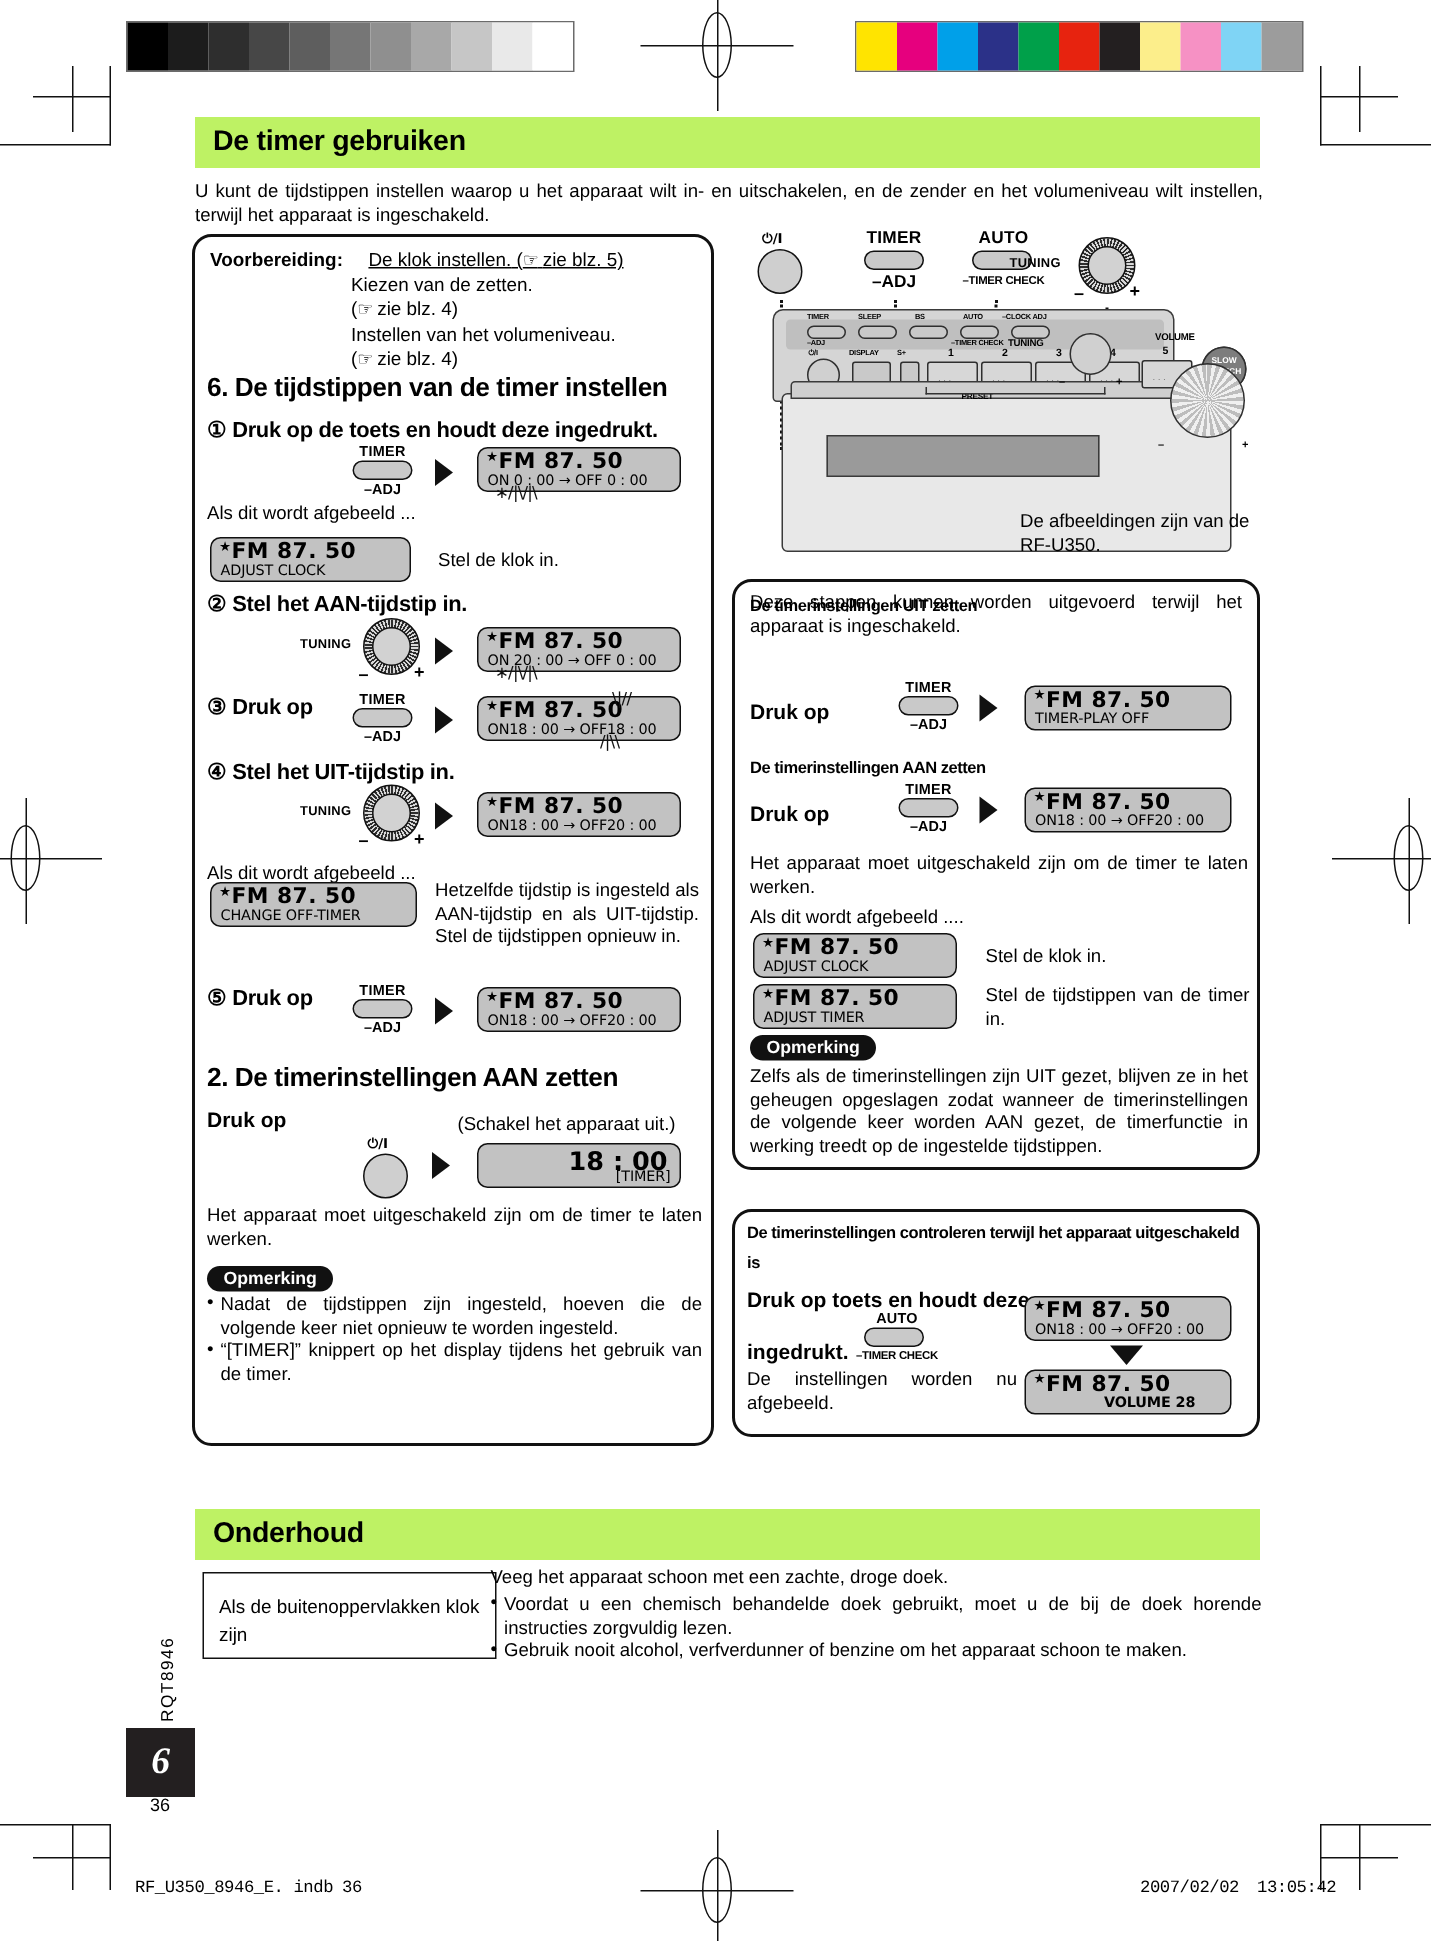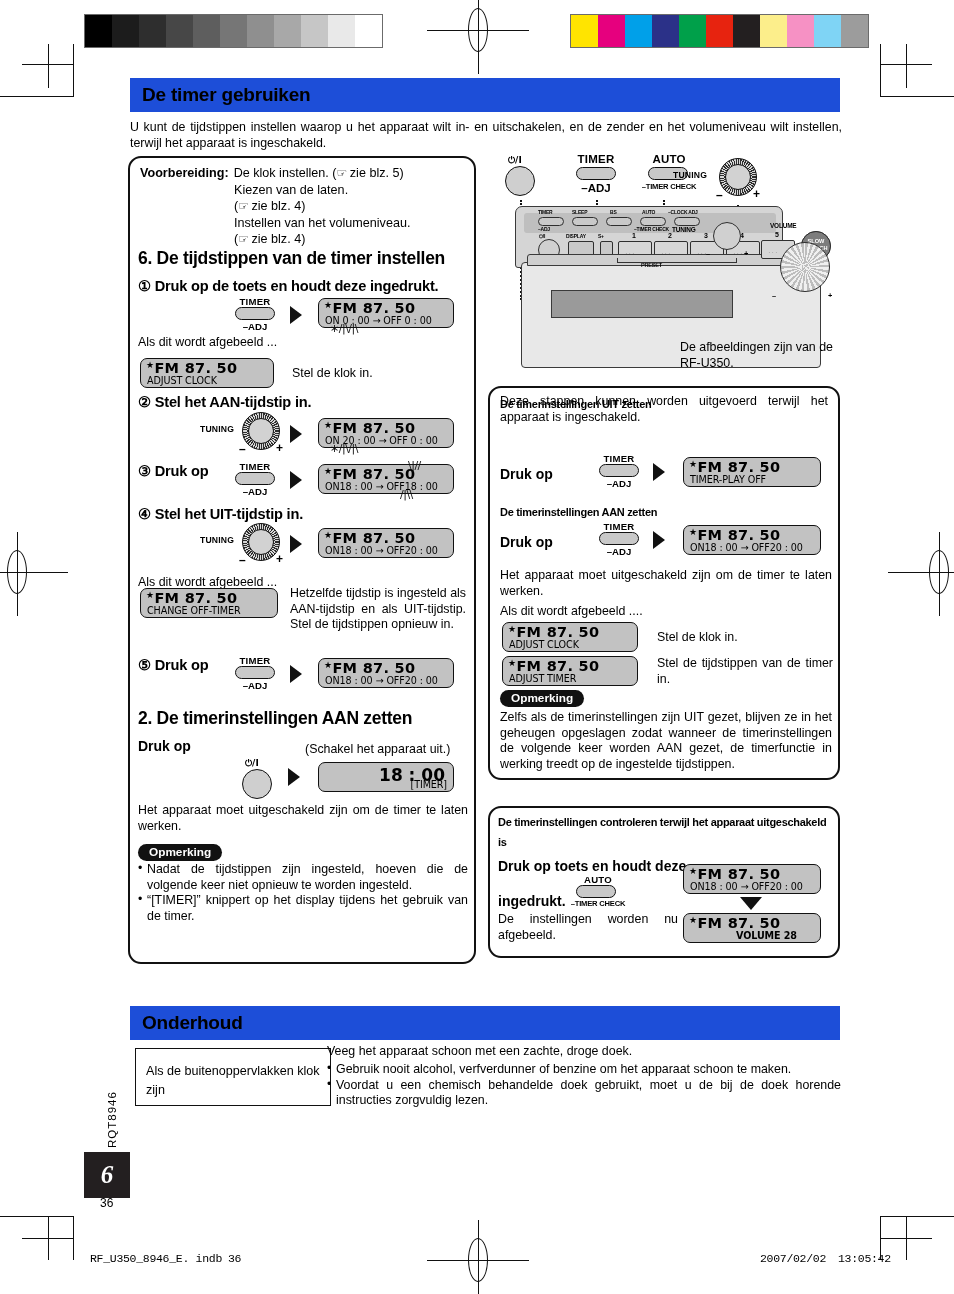--- a/index.html
+++ b/index.html
@@ -21,21 +21,21 @@
   .reg-target { position: absolute; width: 46px; height: 46px; }
   .reg-target .circ { position: absolute; left: 13px; top: 0; width: 20px; height: 44px;
       border: 1px solid #111; border-radius: 50%; }
   .reg-target .h { position: absolute; left: -28px; top: 22px; width: 102px; height: 1px; background: #111; }
   .reg-target .v { position: absolute; left: 23px; top: -18px; width: 1px; height: 84px; background: #111; }
 
   .crop { position: absolute; }
   .crop .l { position: absolute; background: #111; }
 
   
-  .sec-bar { position: absolute; background: #1d4ed8; height: 34px; }
+  .sec-bar { position: absolute; background: #bef264; height: 34px; }
   .sec-bar span { display: block; font-size: 19px; font-weight: bold; line-height: 34px; padding-left: 12px; letter-spacing: -0.2px; }
 
   .intro { position: absolute; font-size: 12.4px; line-height: 15.5px; text-align: justify; }
 
   
   .panel { position: absolute; border: 2px solid #111; border-radius: 13px; background: #fff; }
 
   
   .prep { position: absolute; font-size: 12.6px; line-height: 16.5px; }
   .prep b { font-weight: bold; }
@@ -208,28 +208,28 @@
   <div class="sec-bar" style="left:130px; top:78px; width:710px;">
     <span>De timer gebruiken</span>
   </div>
   <div class="intro" style="left:130px; top:120px; width:712px;">U kunt de tijdstippen instellen waarop u het apparaat wilt in- en uitschakelen, en de zender en het volumeniveau wilt instellen, terwijl het apparaat is ingeschakeld.</div>
 
   <div class="panel" style="left:128px; top:156px; width:348px; height:808px;"></div>
 
   <div class="prep" style="left:140px; top:165px; width:326px;">
     <div style="display:flex;">
       <b>Voorbereiding:</b>
-      <span style="margin-left:5px;">
+      <span style="margin-left:17px;text-decoration:underline;">
         <span>De klok instellen.</span>
         (<span class="hand">☞</span>
         <span>zie blz. 5)</span>
       </span>
     </div>
     <div style="margin-left:94px;">
-      <div>Kiezen van de laten.</div>
+      <div>Kiezen van de zetten.</div>
       <div>(<span class="hand">☞</span>
         <span>zie blz. 4)</span></div>
       <div>Instellen van het volumeniveau.</div>
       <div>(<span class="hand">☞</span>
         <span>zie blz. 4)</span></div>
     </div>
   </div>
 
   <h2 class="num" style="left:138px; top:248px;">6. De tijdstippen van de timer instellen</h2>
 
@@ -533,22 +533,22 @@
   </div>
 
   <div class="sec-bar" style="left:130px; top:1006px; width:710px;">
     <span>Onderhoud</span>
   </div>
   <div class="maint-box" style="left:135px; top:1048px; width:196px; height:58px;">
     <span>Als de buitenoppervlakken klok zijn</span>
   </div>
   <div class="body-t" style="left:327px; top:1044px; width:514px;">Veeg het apparaat schoon met een zachte, droge doek.</div>
   <ul class="bul" id="maint-bullets" style="left:327px; top:1062px; width:514px;">
+      <li>Voordat u een chemisch behandelde doek gebruikt, moet u de bij de doek horende instructies zorgvuldig lezen.</li>
       <li>Gebruik nooit alcohol, verfverdunner of benzine om het apparaat schoon te maken.</li>
-      <li>Voordat u een chemisch behandelde doek gebruikt, moet u de bij de doek horende instructies zorgvuldig lezen.</li>
     </ul>
 
   <div class="rqt" style="left:106px; top:1148px;">RQT8946</div>
   <div class="chap" style="left:84px; top:1152px;">
     <span>6</span>
   </div>
   <div class="pgno" style="left:100px; top:1196px;">36</div>
 
   <div class="foot-mono" style="left:90px; top:1252px;">RF_U350_8946_E. indb</div>
   <div class="foot-mono" style="left:228px; top:1252px;">36</div>

